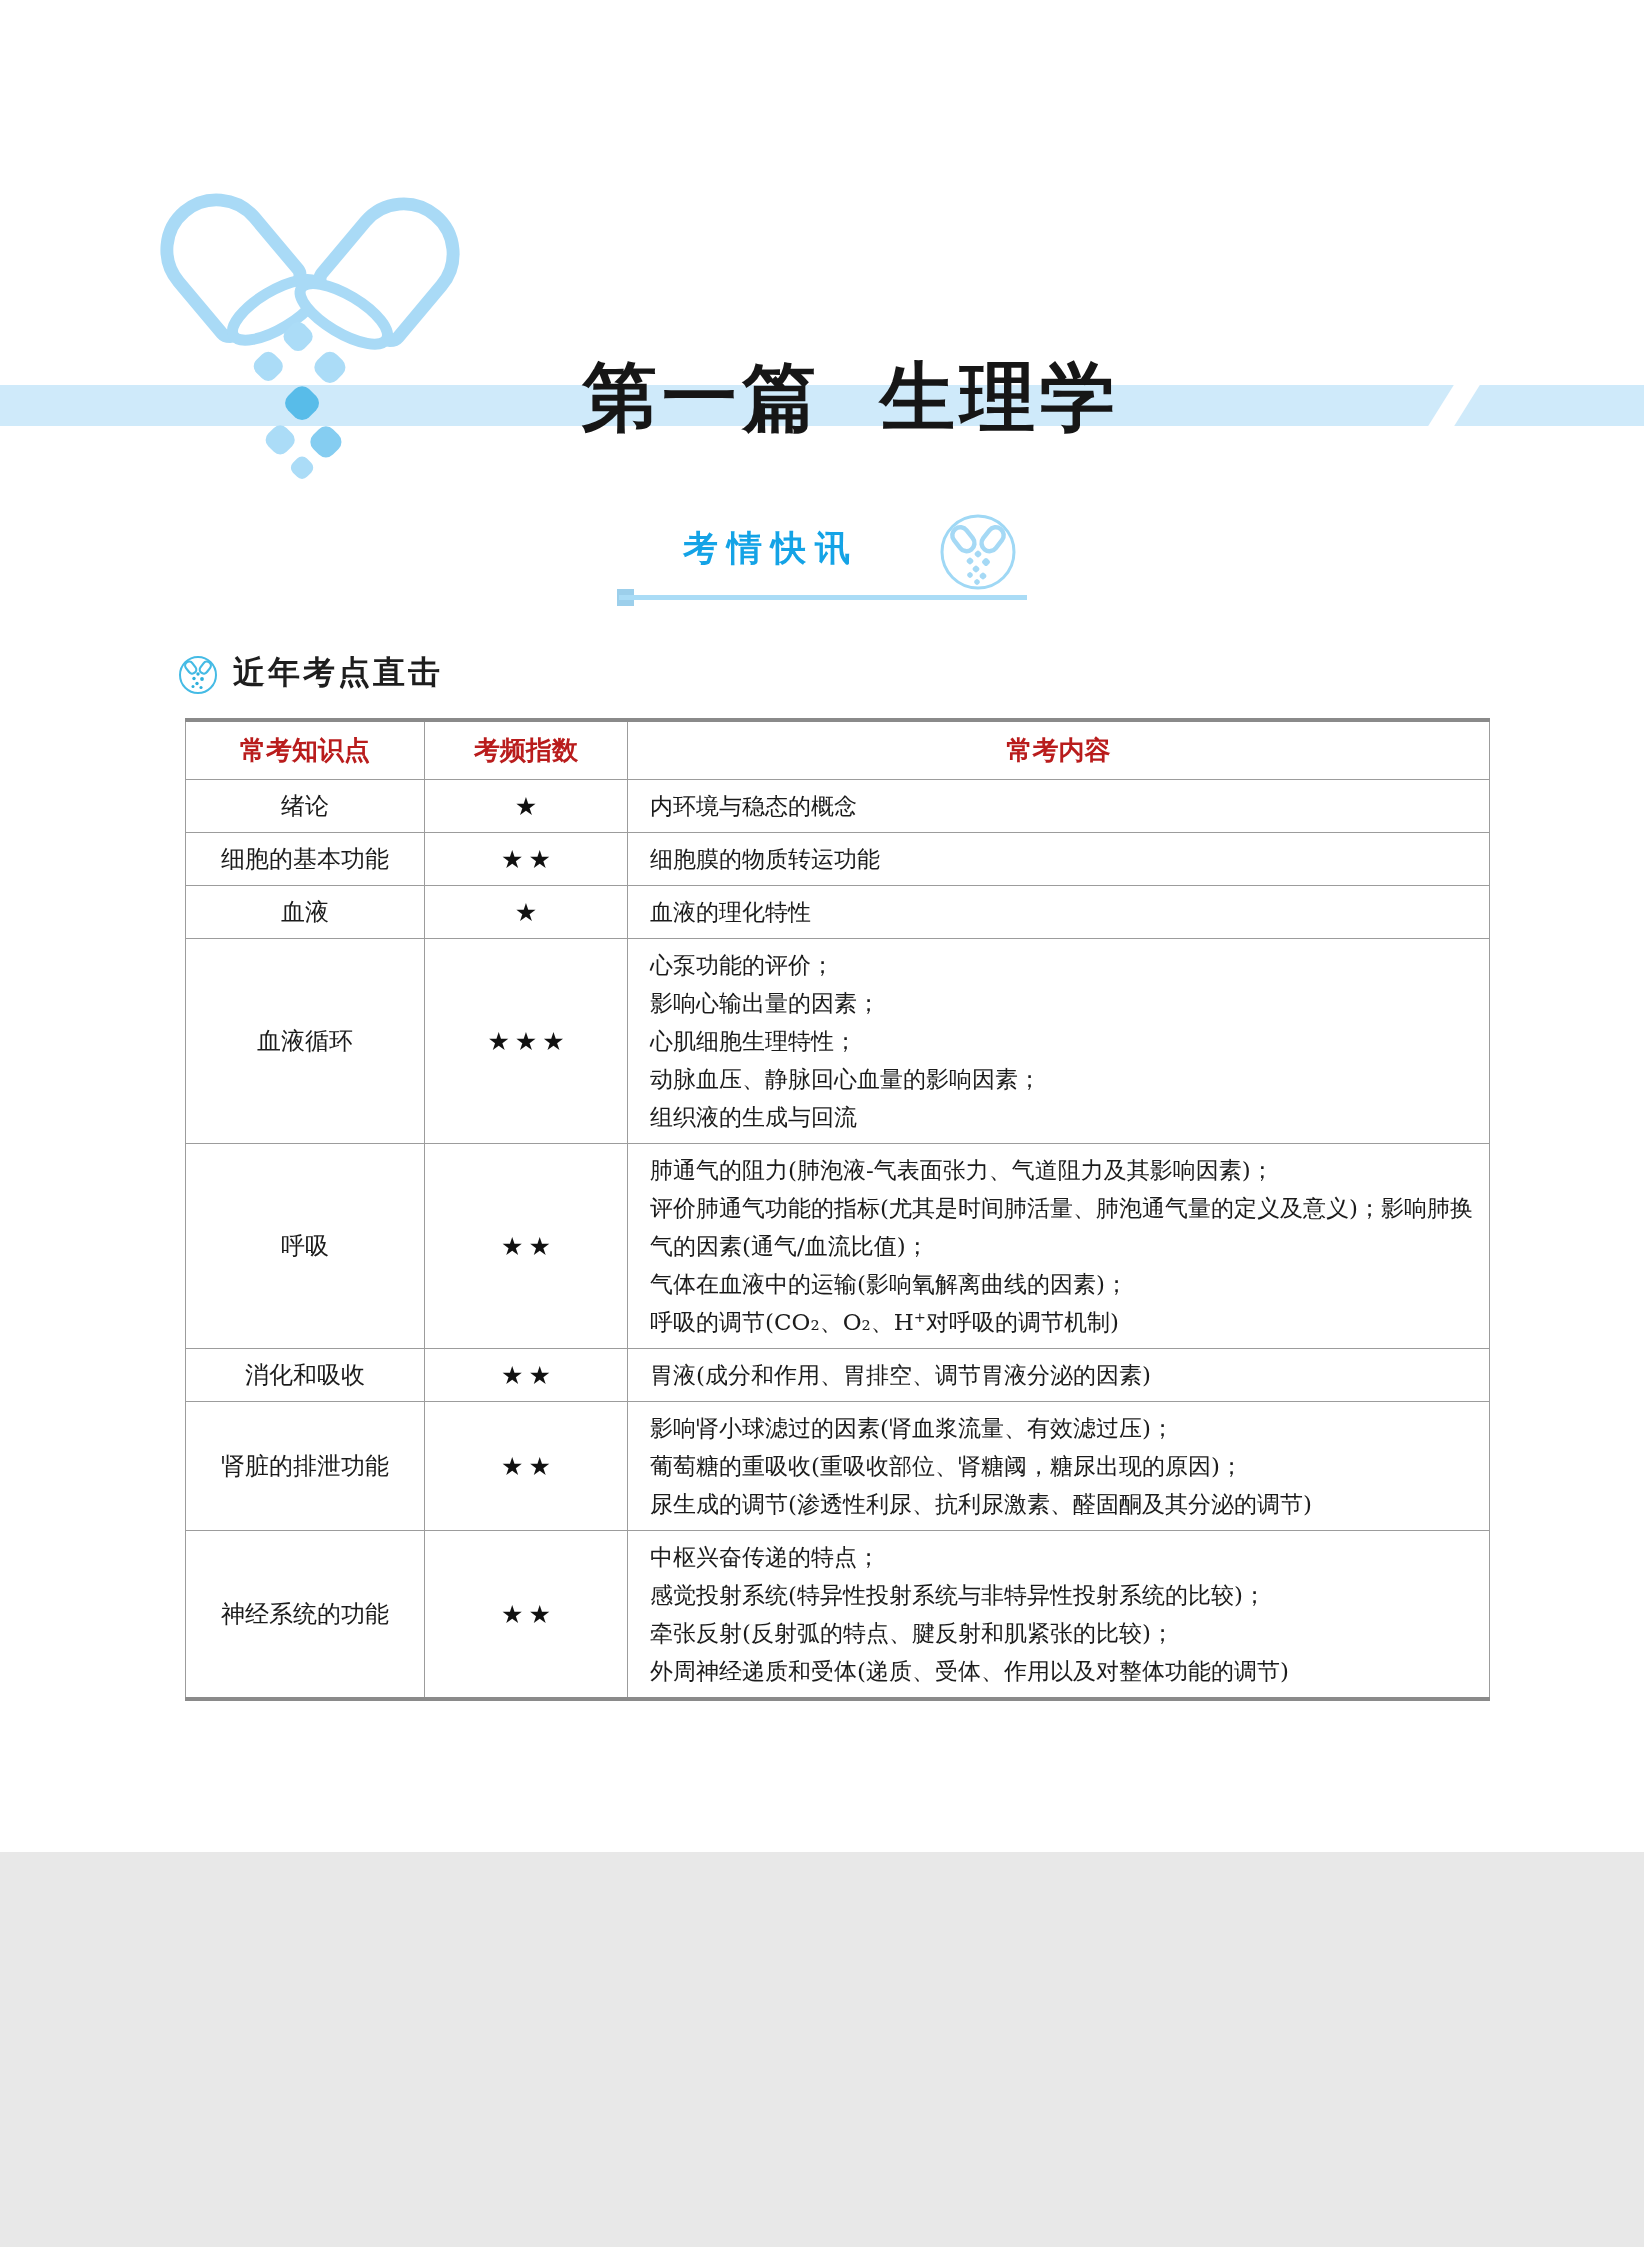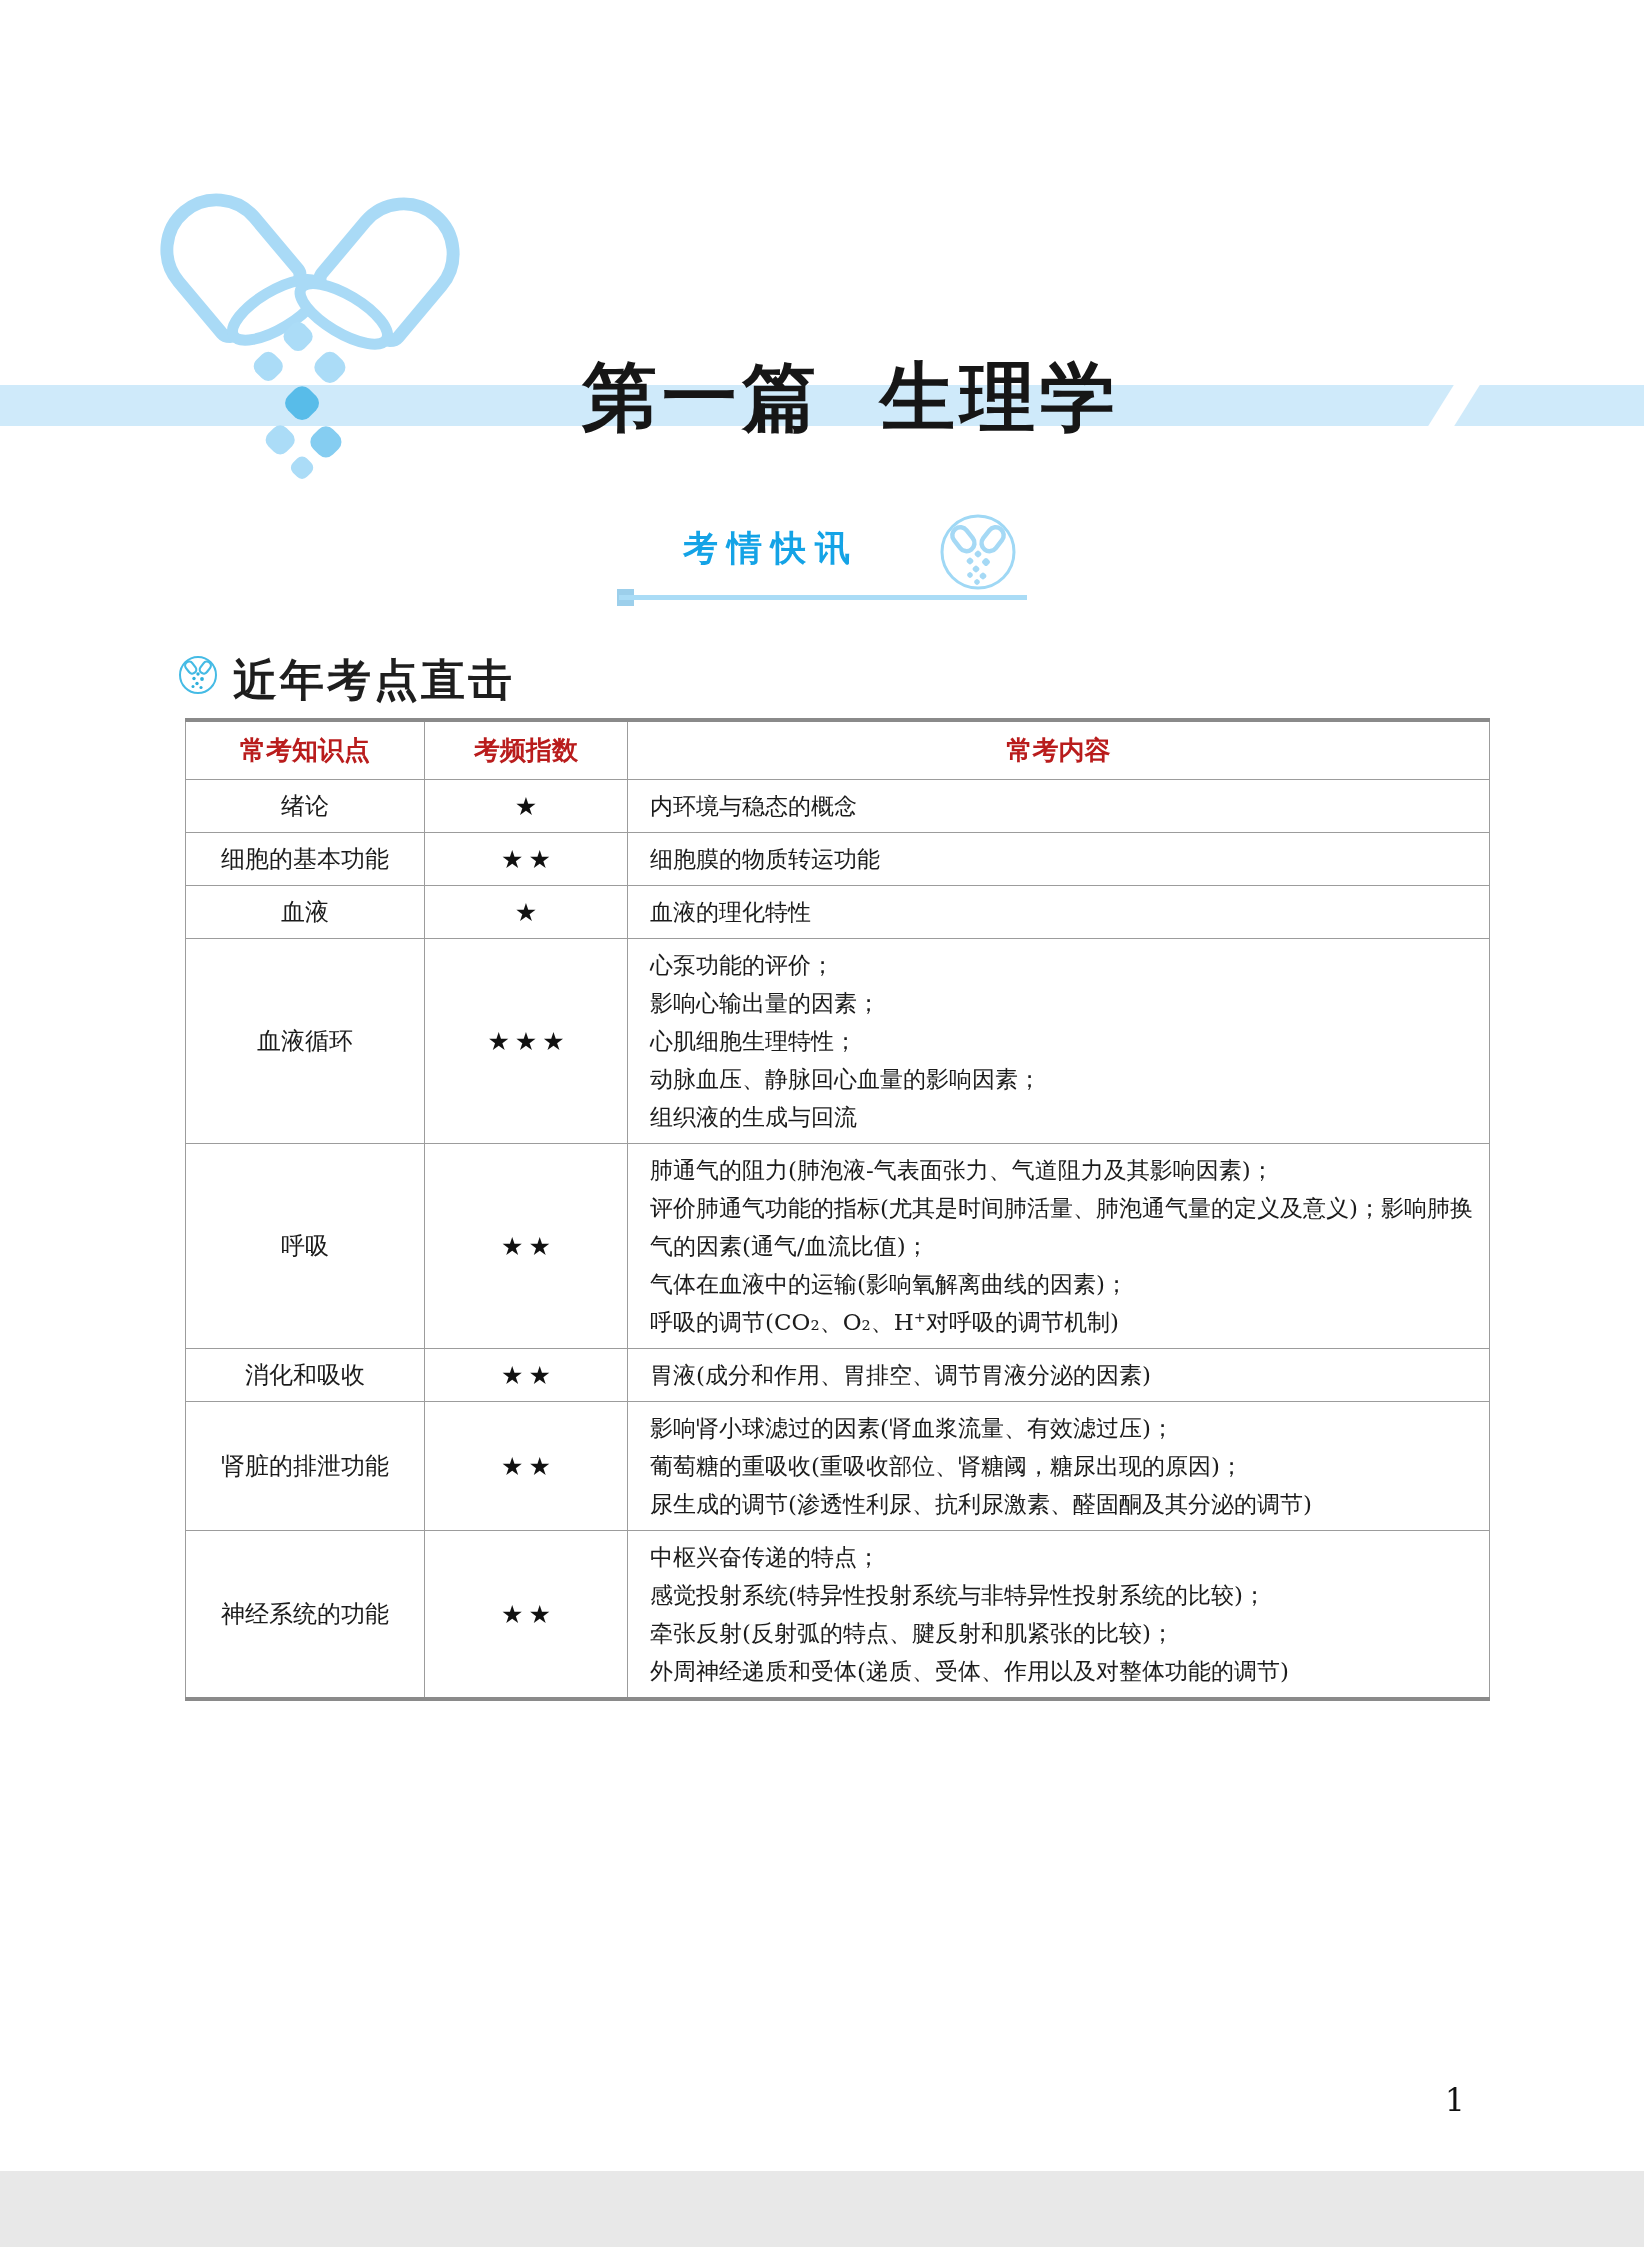--- a/index.html
+++ b/index.html
@@ -1,18 +1,18 @@
 <!DOCTYPE html>
 <html><head>
 <meta charset="utf-8">
 <style>
   html,body { margin:0; padding:0; background:#e8e8e8; }
   .page {
     position:relative;
-    width:1645px; height:2171px;
+    width:1645px; height:1852px;
     margin:0 auto;
     background:#ffffff;
     overflow:hidden;
     font-family:"Liberation Sans", sans-serif;
   }
 
   
   .deco-svg { position:absolute; left:147px; top:191px; z-index:3; }
 
   .band {
@@ -48,21 +48,21 @@
   .news-square {
     position:absolute; left:617px; top:589px;
     width:17px; height:17px; background:#9ccfeb; z-index:5;
   }
   .news-icon { position:absolute; left:936px; top:512px; z-index:4; }
 
   
   .sub-icon { position:absolute; left:177px; top:654px; }
   .sub-title {
     position:absolute; left:233px; top:651px;
-    font-size:44px; font-weight:600; color:#1e1e1e;
+    font-size:32px; font-weight:600; color:#1e1e1e;
     letter-spacing:3px;
   }
 
   
   .table-wrap { position:absolute; left:185px; top:718px; width:1303px; }
   table.exam-table {
     width:1303px; table-layout:fixed; border-collapse:collapse;
     border-top:4px solid #8a8a8a;
     border-bottom:4px solid #8a8a8a;
   }

